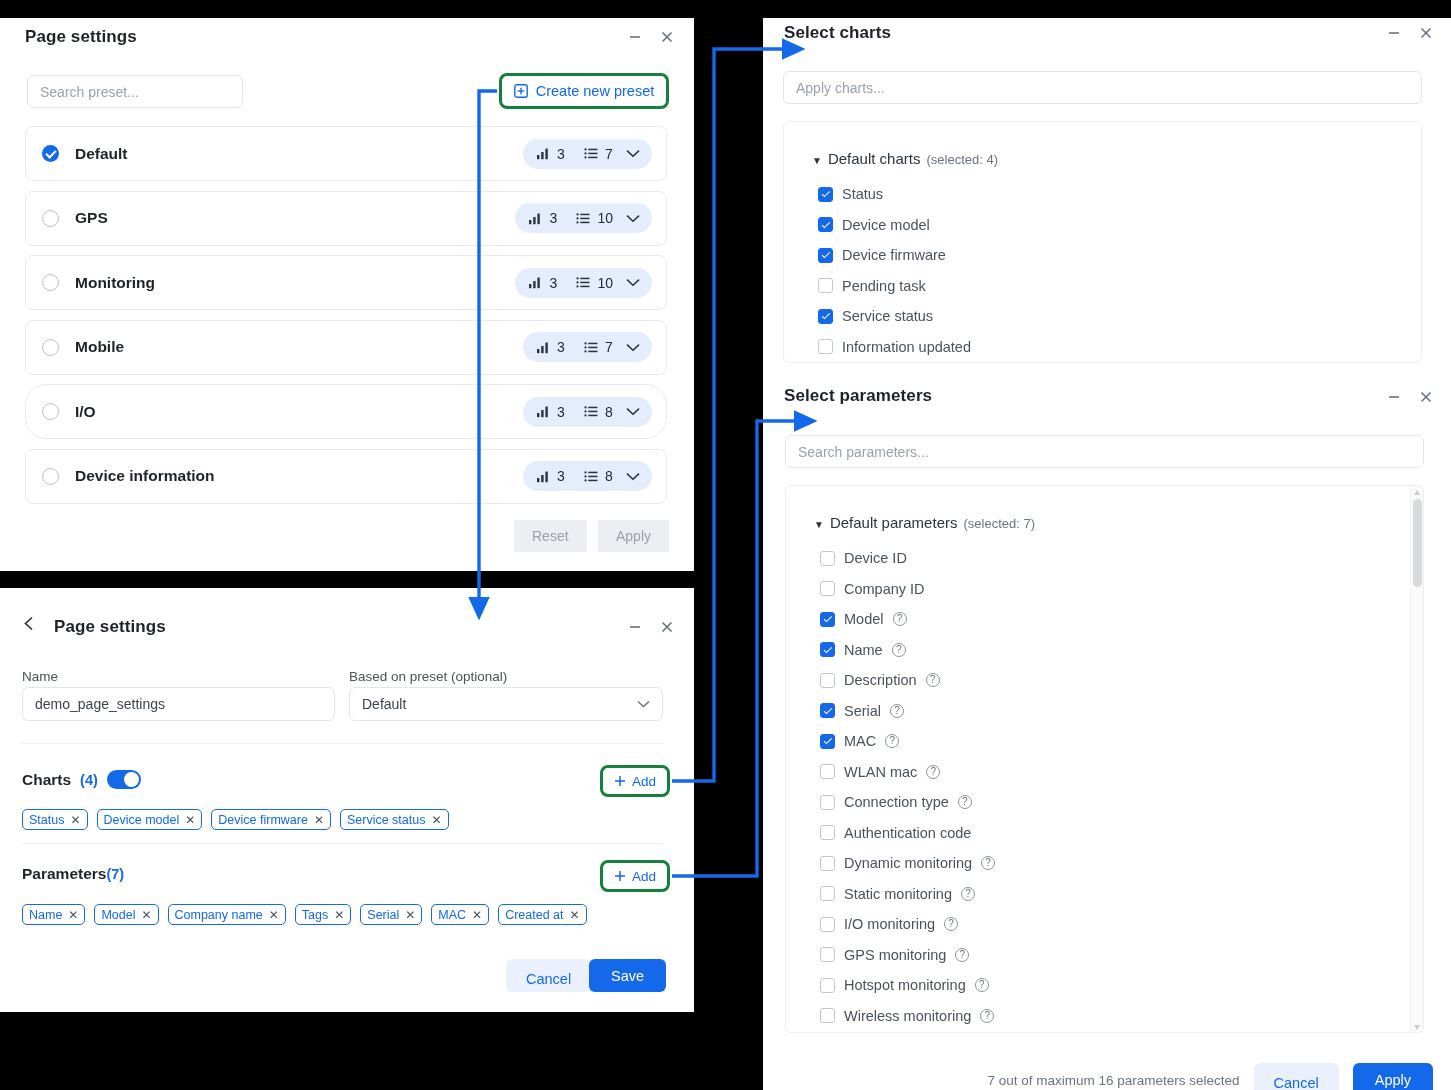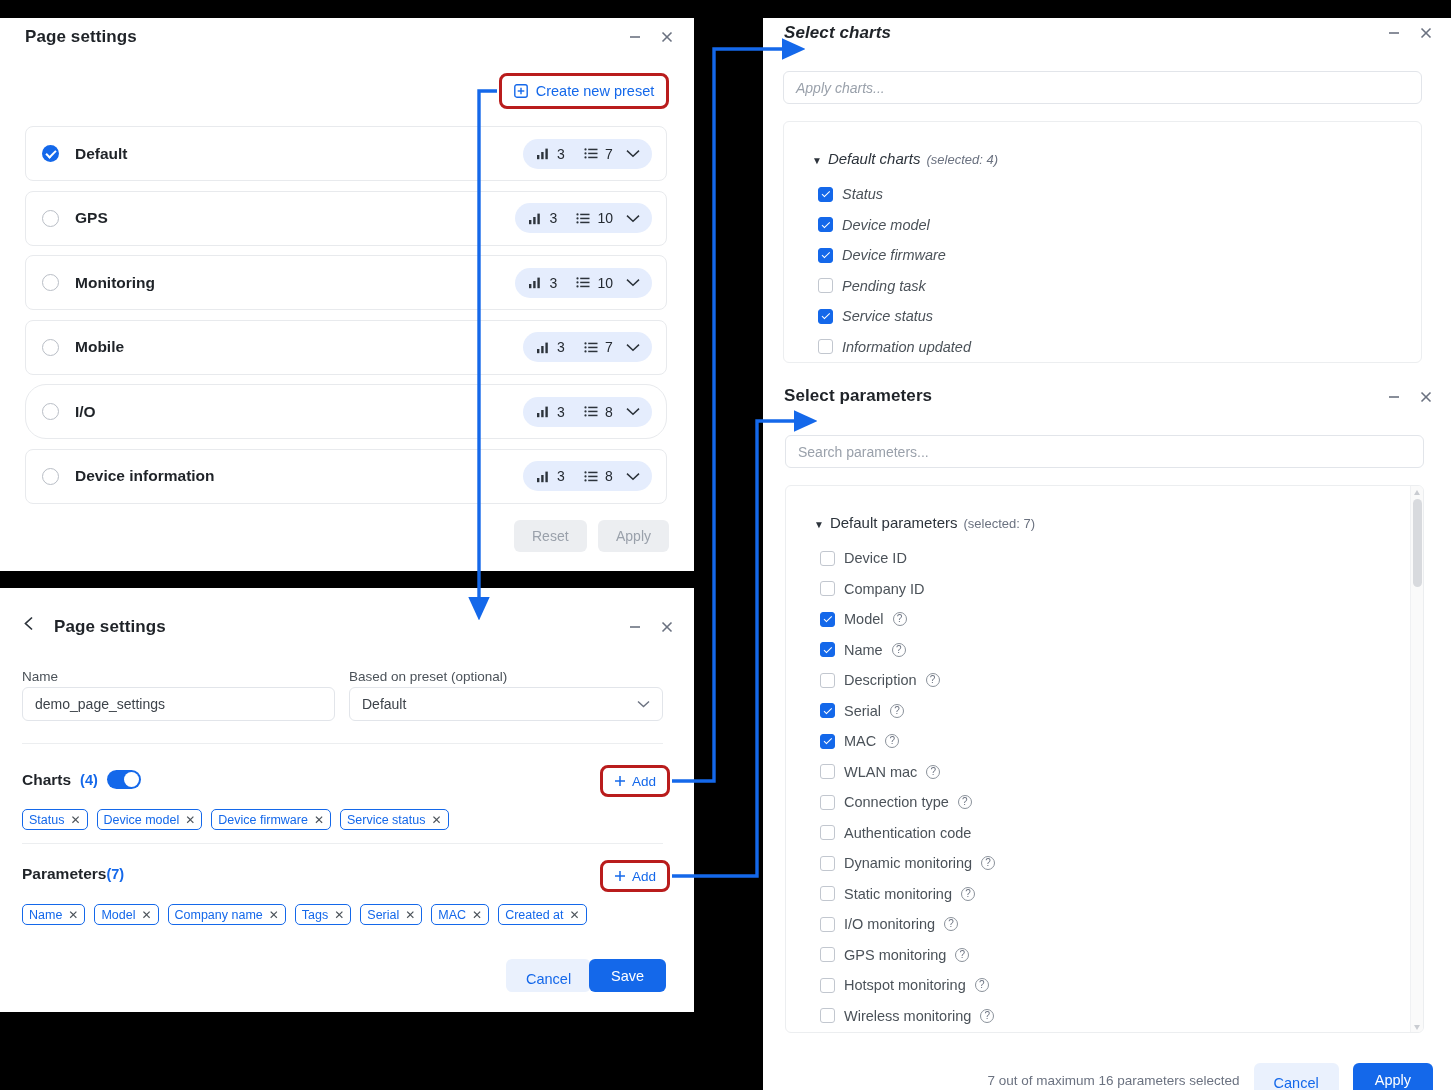--- a/index.html
+++ b/index.html
@@ -101,32 +101,32 @@
     font-size: 14px;
     color: #242a31;
   }
   .counts .ic { display: flex; align-items: center; color: #2c333b; }
   .counts .num { min-width: 8px; }
   .counts .sep { width: 5px; }
 
   .flat-btn {
     background: #eceef1;
     border: none;
-    border-radius: 6px;
+    border-radius: 0;
     color: #9aa1ab;
     font-size: 14px;
     font-family: "Liberation Sans", sans-serif;
     height: 32px;
     padding: 0 18px;
   }
 
   
   .hl {
     position: absolute;
-    border: 3px solid #b91c1c;
+    border: 3px solid #15803d;
     border-radius: 8px;
     background: #fff;
     display: flex;
     align-items: center;
     justify-content: center;
     gap: 8px;
     color: #1468ea;
     font-size: 14.5px;
   }
 
@@ -300,20 +300,23 @@
           </svg>
       </div>
       <div class="win-btn">
         <svg width="14" height="14" viewBox="0 0 14 14">
             <line x1="2.5" y1="2.5" x2="11.5" y2="11.5" stroke="#6b7280" stroke-width="1.6"></line>
             <line x1="11.5" y1="2.5" x2="2.5" y2="11.5" stroke="#6b7280" stroke-width="1.6"></line>
           </svg>
       </div>
     </div>
 
+    <div class="search-box" style="position:absolute; left:27px; top:57px; width:216px; height:33px;">
+      <span>Search preset...</span>
+    </div>
 
     <div id="preset-rows">
         <div class="preset-row" style="top: 108px;">
           <span class="radio checked"></span>
           <span class="preset-name">Default</span>
           <span class="counts">
             <span class="ic">
               <svg width="14" height="13" viewBox="0 0 14 13">
                 <rect x="1" y="8" width="2.4" height="4.2" fill="#2c333b"></rect>
                 <rect x="5.2" y="5" width="2.4" height="7.2" fill="#2c333b"></rect>
@@ -630,21 +633,21 @@
   <div class="hl" style="left:600px; top:842px; width:70px; height:32px; gap:6px; font-size:13.5px;">
     <span style="display:flex;">
       <svg width="12" height="12" viewBox="0 0 12 12">
         <line x1="6" y1="1" x2="6" y2="11" stroke="#1468EA" stroke-width="1.5"></line>
         <line x1="1" y1="6" x2="11" y2="6" stroke="#1468EA" stroke-width="1.5"></line>
       </svg>
     </span>
     <span>Add</span>
   </div>
 
-  <div class="panel" style="left:763px; top:0; width:688px; height:439px;font-style:italic;">
+  <div class="panel" style="left:763px; top:0; width:688px; height:439px;">
 
     <div class="win-title" style="position:absolute; left:21px; top:5px;">Select charts</div>
 
     <div class="win-ctrls" style="right:16px; top:6px;">
       <div class="win-btn">
         <svg width="14" height="14" viewBox="0 0 14 14">
             <line x1="2" y1="7" x2="12" y2="7" stroke="#6b7280" stroke-width="1.6"></line>
           </svg>
       </div>
       <div class="win-btn">

